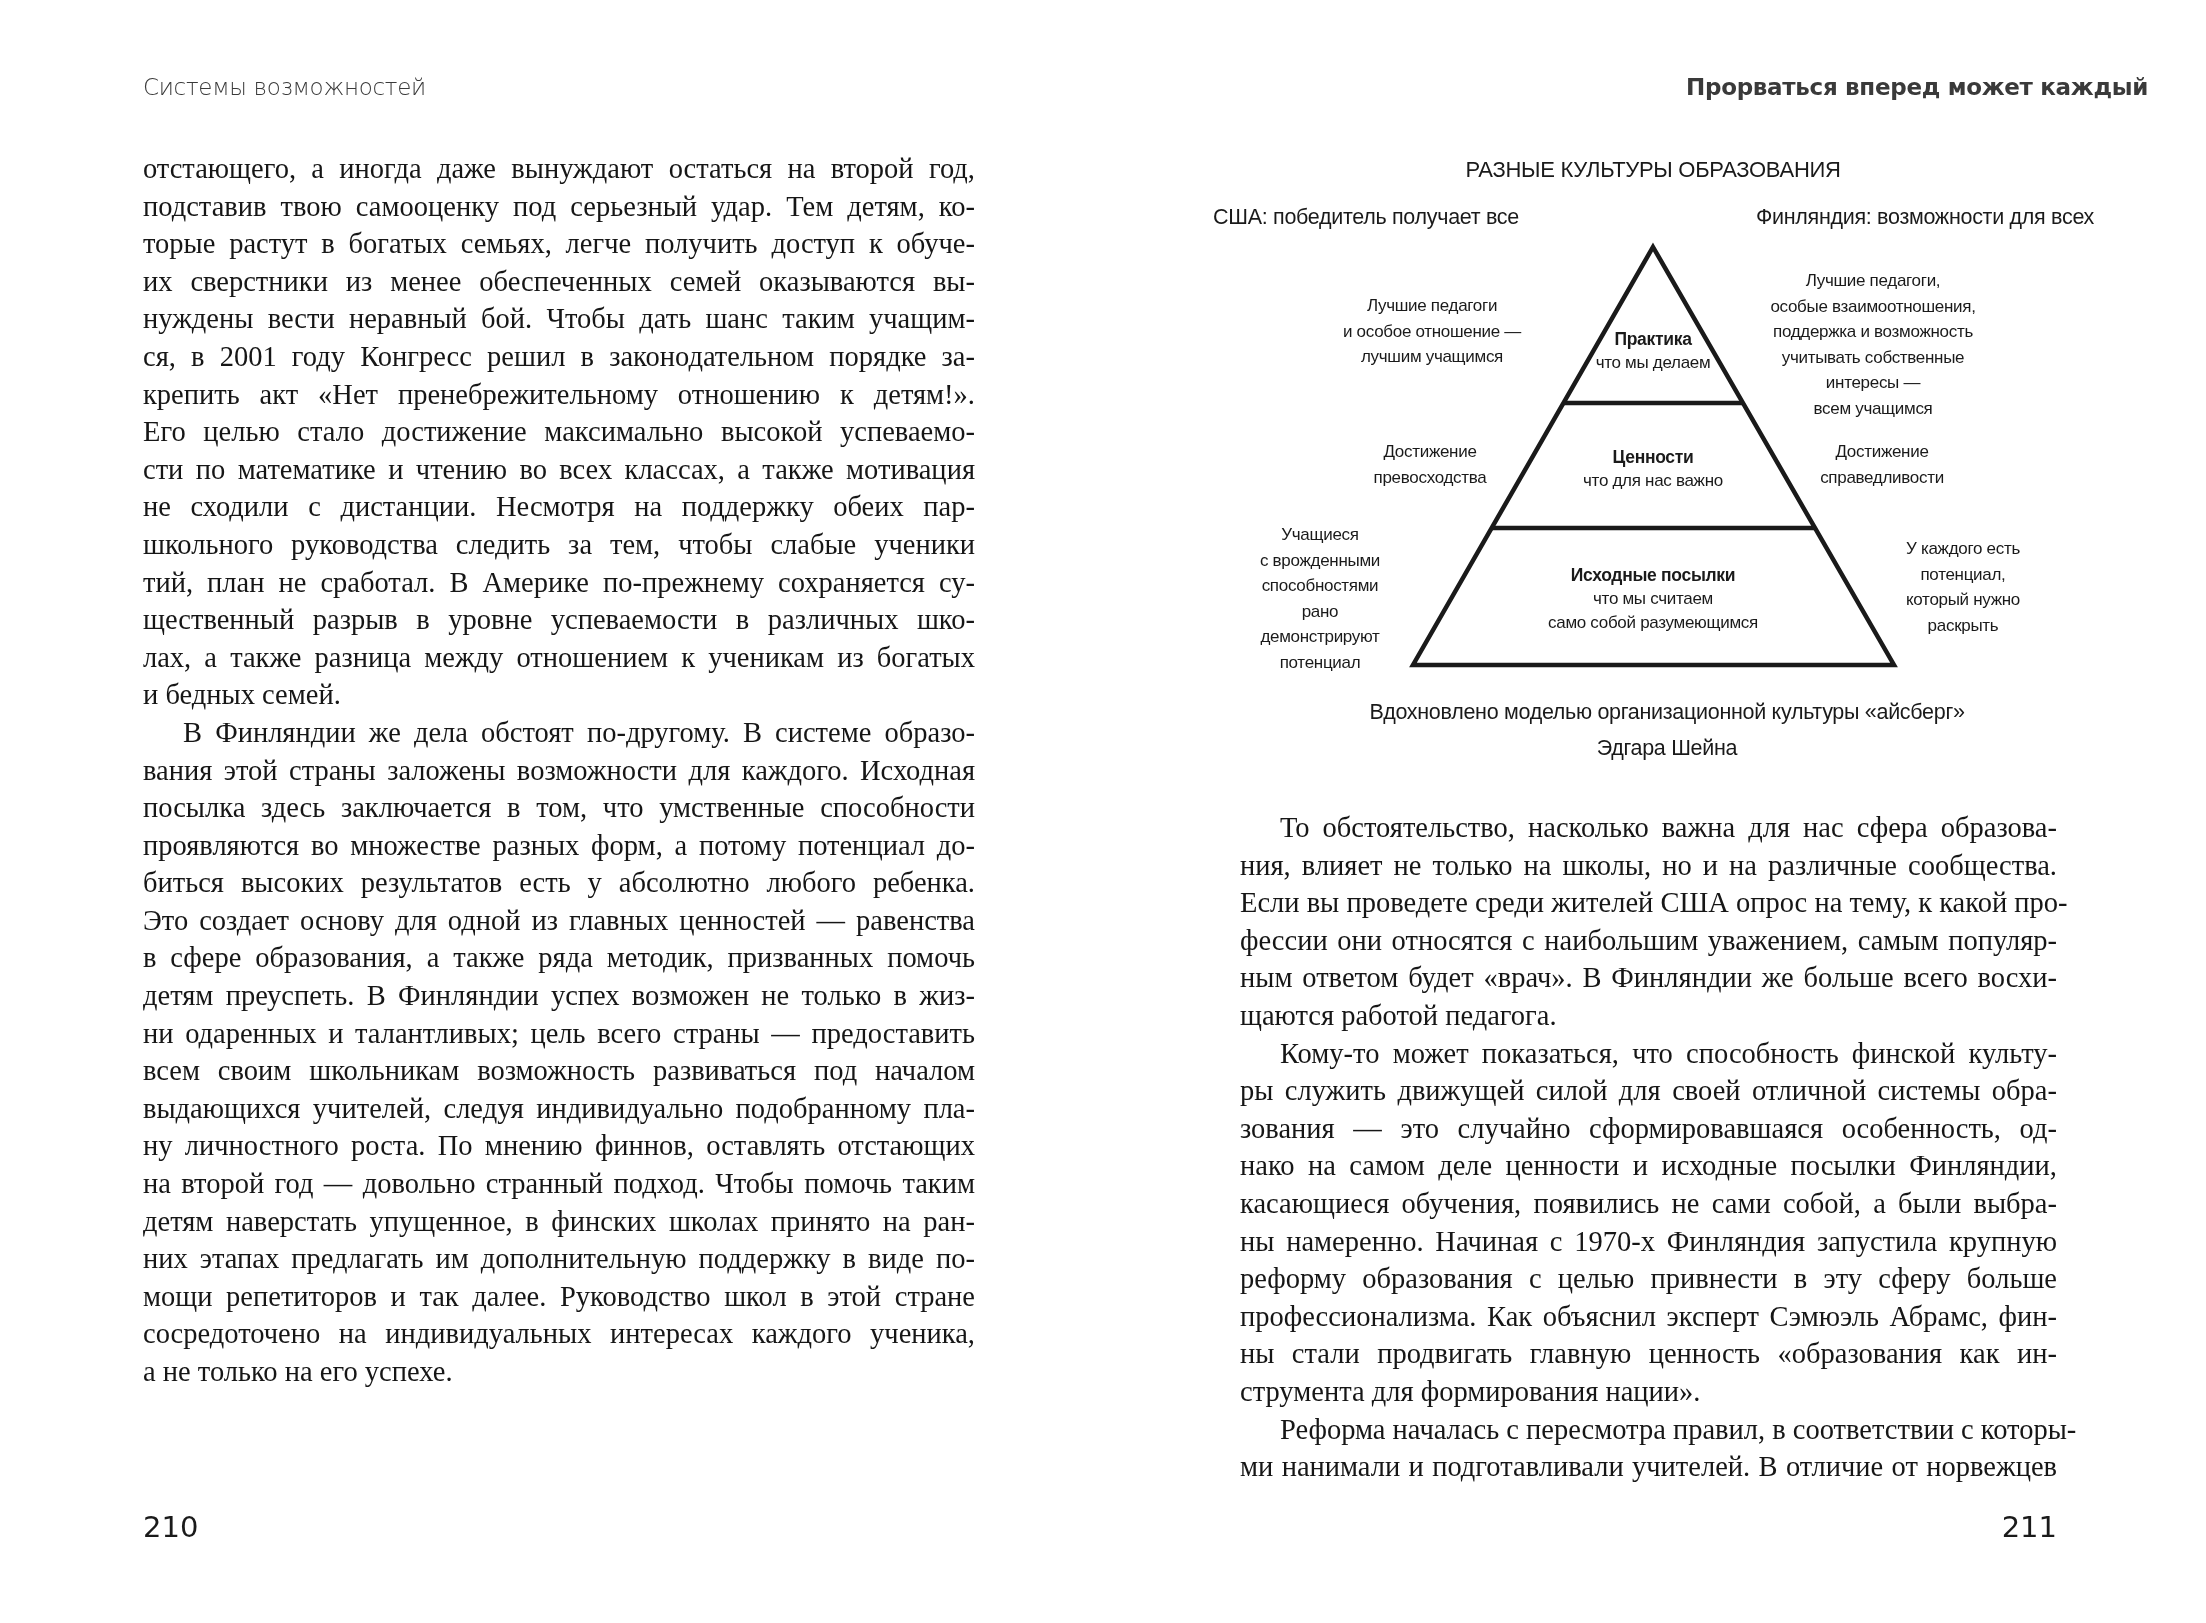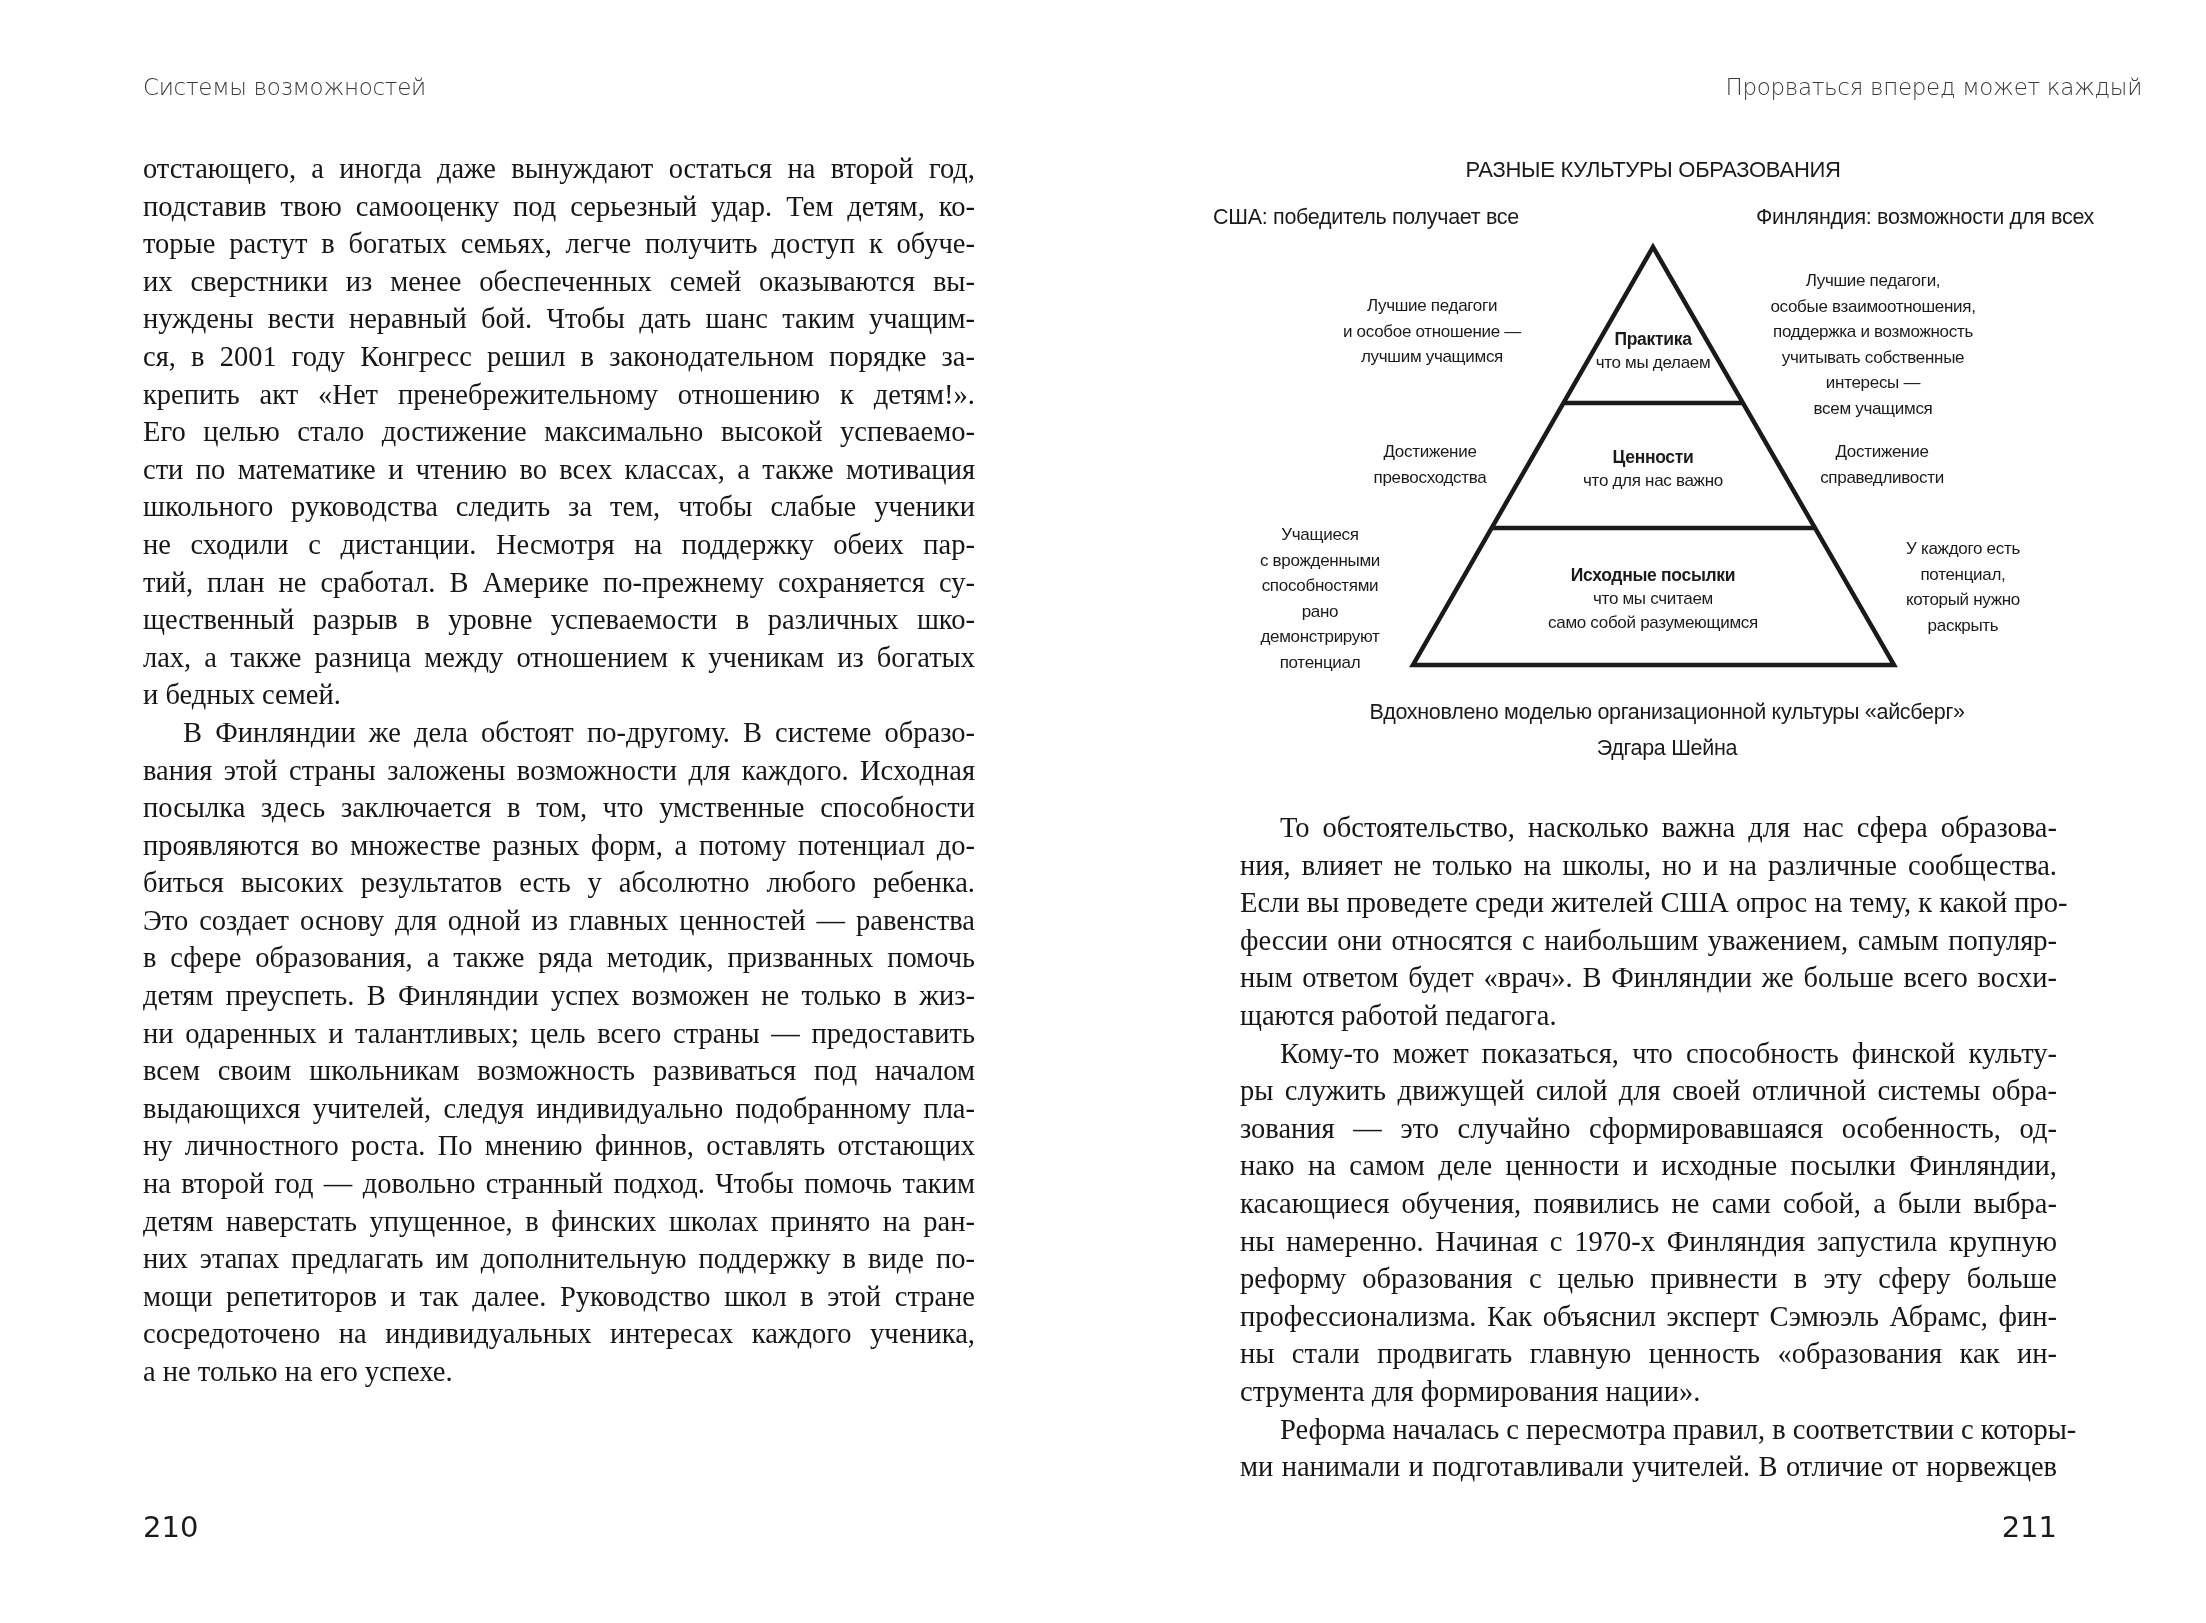--- a/index.html
+++ b/index.html
@@ -2,21 +2,21 @@
 <html><head>
 <meta charset="utf-8">
 <style>
   html, body { margin:0; padding:0; background:#ffffff; }
   body { width:2206px; height:1623px; position:relative; overflow:hidden; color:#1a1a1a; }
   .page { position:absolute; top:0; height:1623px; }
   #page-left { left:0; width:1103px;padding-left:36px; }
   #page-right { left:1103px; width:1103px; }
   .running-head { position:absolute; top:74px; font-family:"DejaVu Sans", sans-serif; font-weight:300; font-size:23px; color:#3a3a3a; letter-spacing:-0.3px; white-space:nowrap; }
   #page-left .running-head { left:143px; }
-  #page-right .running-head { right:64px; }
+  #page-right .running-head { right:58px;font-weight:bold; }
   .body-text { position:absolute; font-family:"Liberation Serif", serif; font-size:28.5px; line-height:37.6px; color:#161616; text-align:justify; }
   .body-text .line { display:block; text-align:justify; text-align-last:justify; white-space:nowrap; overflow:visible; }
   .body-text .line.last { text-align-last:left; }
   .body-text .line.indent { text-indent:40px; }
   #left-body { left:143px; top:150px; width:832px; }
   #right-body { left:137px; top:809px; width:817px; }
   .folio { position:absolute; top:1510px; font-family:"DejaVu Sans", sans-serif; font-size:29px; color:#1a1a1a; }
   #page-left .folio { left:143px; }
   #page-right .folio { right:149px; }
   
@@ -38,22 +38,22 @@
   <div class="body-text" id="left-body">
       <span class="line">отстающего, а иногда даже вынуждают остаться на второй год,</span>
       <span class="line">подставив твою самооценку под серьезный удар. Тем детям, ко-</span>
       <span class="line">торые растут в богатых семьях, легче получить доступ к обуче-</span>
       <span class="line">их сверстники из менее обеспеченных семей оказываются вы-</span>
       <span class="line">нуждены вести неравный бой. Чтобы дать шанс таким учащим-</span>
       <span class="line">ся, в 2001 году Конгресс решил в законодательном порядке за-</span>
       <span class="line">крепить акт «Нет пренебрежительному отношению к детям!».</span>
       <span class="line">Его целью стало достижение максимально высокой успеваемо-</span>
       <span class="line">сти по математике и чтению во всех классах, а также мотивация</span>
+      <span class="line">не сходили с дистанции. Несмотря на поддержку обеих пар-</span>
       <span class="line">школьного руководства следить за тем, чтобы слабые ученики</span>
-      <span class="line">не сходили с дистанции. Несмотря на поддержку обеих пар-</span>
       <span class="line">тий, план не сработал. В Америке по-прежнему сохраняется су-</span>
       <span class="line">щественный разрыв в уровне успеваемости в различных шко-</span>
       <span class="line">лах, а также разница между отношением к ученикам из богатых</span>
       <span class="line last">и бедных семей.</span>
       <span class="line indent">В Финляндии же дела обстоят по-другому. В системе образо-</span>
       <span class="line">вания этой страны заложены возможности для каждого. Исходная</span>
       <span class="line">посылка здесь заключается в том, что умственные способности</span>
       <span class="line">проявляются во множестве разных форм, а потому потенциал до-</span>
       <span class="line">биться высоких результатов есть у абсолютно любого ребенка.</span>
       <span class="line">Это создает основу для одной из главных ценностей — равенства</span>

